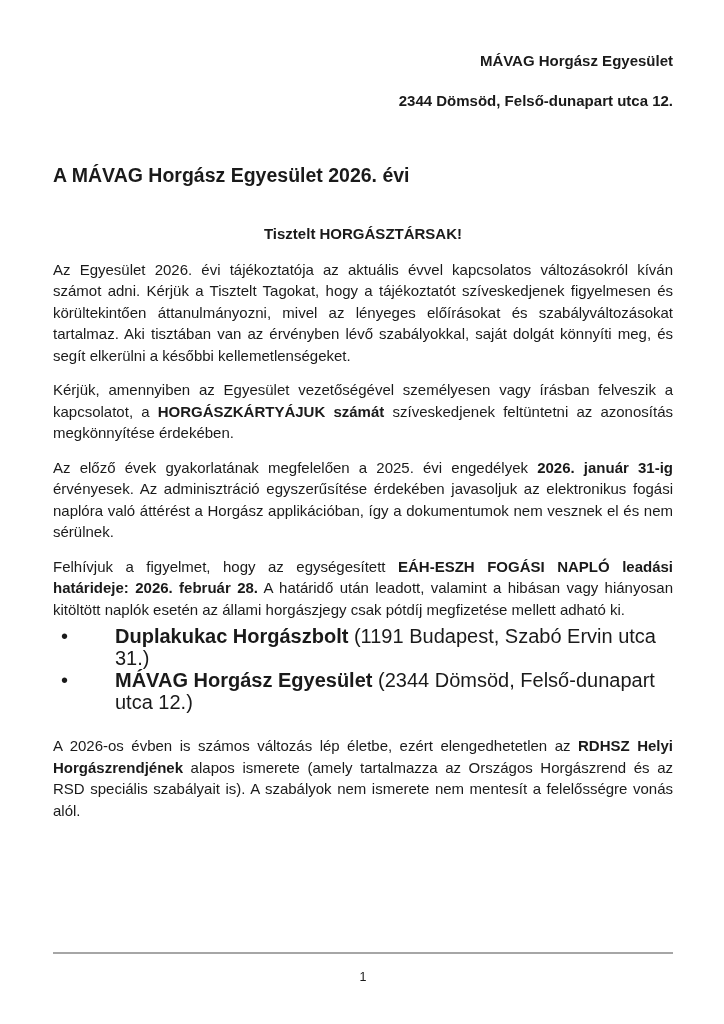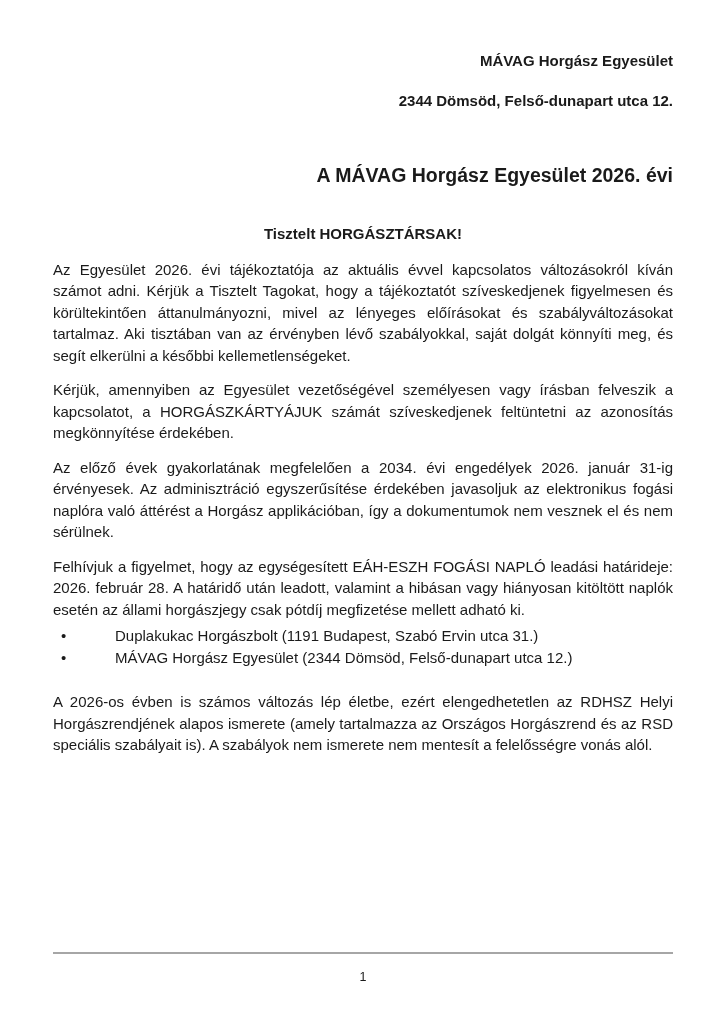--- a/index.html
+++ b/index.html
@@ -21,50 +21,50 @@
   }
   .letterhead { text-align: right; }
   .org-name, .org-address {
     font-weight: bold;
     font-size: 15px;
     line-height: 21px;
   }
   .org-name { margin-bottom: 19px; }
   .doc-title {
     margin: 47px 0 0 0;
-    text-align: right;
+    text-align: left;
     font-weight: bold;
     font-size: 19.5px;
     line-height: 34px;
   }
   .doc-title .title-line { display: block; }
   .salutation {
     margin: 31px 0 0 0;
     font-weight: bold;
     font-size: 15px;
     line-height: 21.5px;
     text-align: center;
   }
   .doc-body p {
     margin: 13px 0 0 0;
     font-size: 15px;
     line-height: 21.5px;
     text-align: justify;
   }
   .doc-body p:first-child { margin-top: 14px; }
-  .doc-body b { font-weight: normal; }
+  .doc-body b { font-weight: bold; }
   ul.bullets {
     list-style: none;
     margin: 5px 0 0 0;
     padding: 0;
   }
   ul.bullets li {
     position: relative;
     padding-left: 62px;
-    font-size: 15px;
+    font-size: 20px;
     line-height: 22px;
   }
   ul.bullets li::before {
     content: "\2022";
     position: absolute;
     left: 8px;
     top: 0;
   }
   .doc-body ul.bullets + p { margin-top: 22px; }
   .footer {
@@ -97,21 +97,21 @@
 
   <h1 class="doc-title">
     <span class="title-line">A MÁVAG Horgász Egyesület 2026. évi</span>
   </h1>
 
   <p class="salutation">Tisztelt HORGÁSZTÁRSAK!</p>
 
   <div class="doc-body">
       <p><span>Az Egyesület 2026. évi tájékoztatója az aktuális évvel kapcsolatos változásokról kíván számot adni. Kérjük a Tisztelt Tagokat, hogy a tájékoztatót szíveskedjenek figyelmesen és körültekintően áttanulmányozni, mivel az lényeges előírásokat és szabályváltozásokat tartalmaz. Aki tisztában van az érvényben lévő szabályokkal, saját dolgát könnyíti meg, és segít elkerülni a későbbi kellemetlenségeket.</span></p>
       <p><span>Kérjük, amennyiben az Egyesület vezetőségével személyesen vagy írásban felveszik a kapcsolatot, a </span><b>HORGÁSZKÁRTYÁJUK számát</b><span> szíveskedjenek feltüntetni az azonosítás megkönnyítése érdekében.</span></p>
-      <p><span>Az előző évek gyakorlatának megfelelően a 2034. évi engedélyek </span><b>2026. január 31-ig</b><span> érvényesek. Az adminisztráció egyszerűsítése érdekében javasoljuk az elektronikus fogási naplóra való áttérést a Horgász applikációban, így a dokumentumok nem vesznek el és nem sérülnek.</span></p>
+      <p><span>Az előző évek gyakorlatának megfelelően a 2025. évi engedélyek </span><b>2026. január 31-ig</b><span> érvényesek. Az adminisztráció egyszerűsítése érdekében javasoljuk az elektronikus fogási naplóra való áttérést a Horgász applikációban, így a dokumentumok nem vesznek el és nem sérülnek.</span></p>
       <p><span>Felhívjuk a figyelmet, hogy az egységesített </span><b>EÁH-ESZH FOGÁSI NAPLÓ leadási határideje: 2026. február 28.</b><span> A határidő után leadott, valamint a hibásan vagy hiányosan kitöltött naplók esetén az állami horgászjegy csak pótdíj megfizetése mellett adható ki.</span></p>
       <ul class="bullets">
         <li><b>Duplakukac Horgászbolt</b><span> (1191 Budapest, Szabó Ervin utca 31.)</span></li>
         <li><b>MÁVAG Horgász Egyesület</b><span> (2344 Dömsöd, Felső-dunapart utca 12.)</span></li>
       </ul>
       <p><span>A 2026-os évben is számos változás lép életbe, ezért elengedhetetlen az </span><b>RDHSZ Helyi Horgászrendjének</b><span> alapos ismerete (amely tartalmazza az Országos Horgászrend és az RSD speciális szabályait is). A szabályok nem ismerete nem mentesít a felelősségre vonás alól.</span></p>
     </div>
 
   <div class="footer">
     <hr class="footer-divider">

